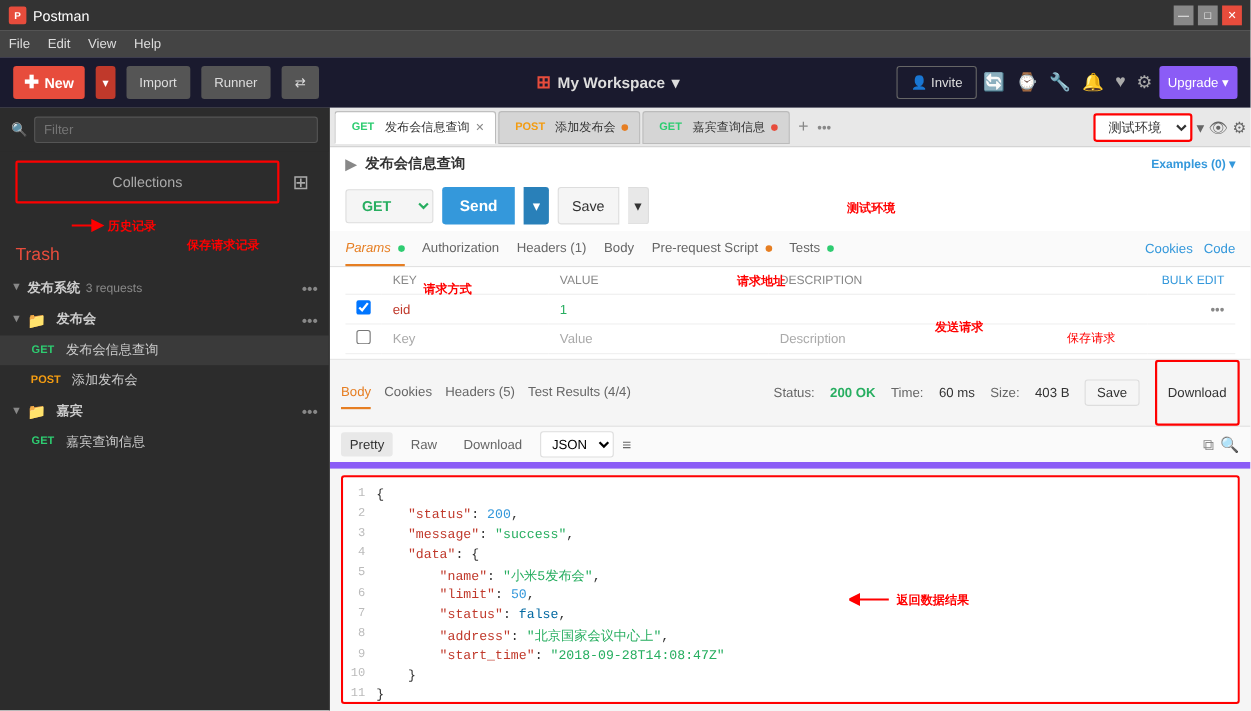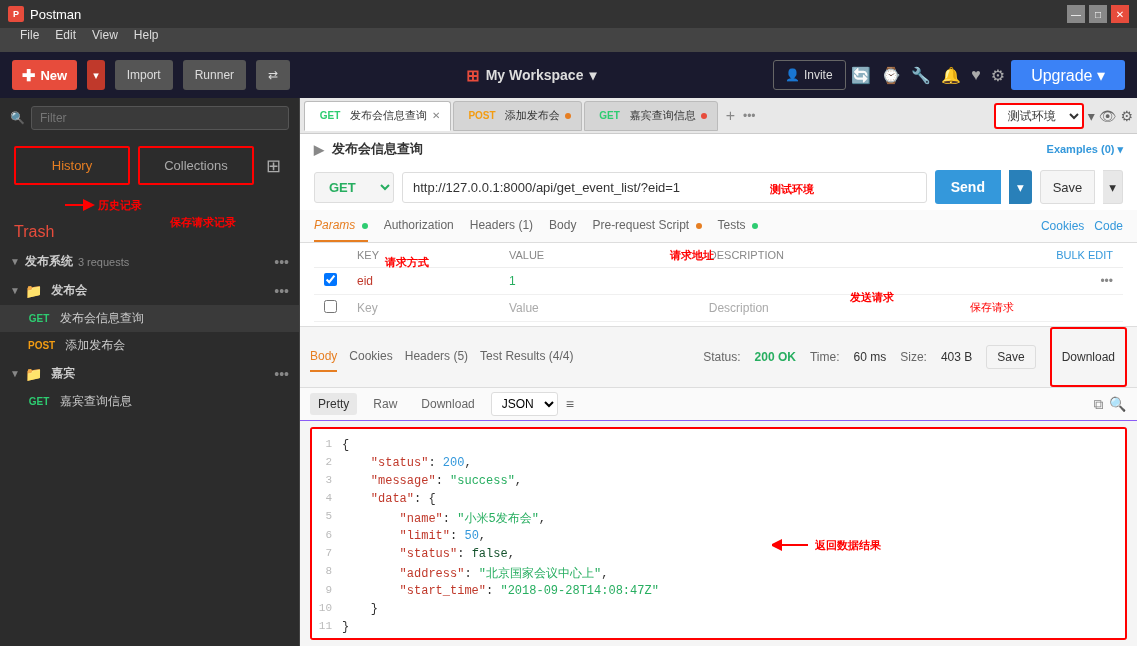--- a/index.html
+++ b/index.html
@@ -22,21 +22,22 @@
     .title-bar-controls button { width: 18px; height: 18px; border: none; cursor: pointer; font-size: 10px; display: flex; align-items: center; justify-content: center; }
     .tb-min { background: #888; color: white; }
     .tb-max { background: #888; color: white; }
     .tb-close { background: #e74c3c; color: white; }
 
     
     .menu-bar {
       background: #444;
       height: 24px;
       display: flex;
-      padding: 0 20px;
+      align-items: center;
+      padding: 0 8px;
       gap: 16px;
       color: #ddd;
       font-size: 12px;
     }
     .menu-bar span { cursor: pointer; }
 
     
     .main-toolbar {
       background: #1a1a2e;
       height: 46px;
@@ -104,28 +105,28 @@
     }
     .icon-btn {
       background: transparent;
       border: none;
       color: #aaa;
       font-size: 16px;
       cursor: pointer;
       padding: 4px;
     }
     .upgrade-btn {
-      background: #3b82f6;
+      background: #8b5cf6;
       color: white;
       border: none;
       height: 30px;
-      padding: 0 20px;
-      border-radius: 3px;
-      cursor: pointer;
-      font-size: 16px;
+      padding: 0 8px;
+      border-radius: 3px;
+      cursor: pointer;
+      font-size: 12px;
     }
 
     
     .app-body {
       display: flex;
       height: calc(646px - 28px - 24px - 46px);
     }
 
     
     .sidebar {
@@ -459,21 +460,21 @@
       color: #333;
     }
 
     
     .response-format-bar {
       display: flex;
       align-items: center;
       padding: 4px 10px;
       gap: 8px;
       background: #fafafa;
-      border-bottom: 1px solid #8b5cf6;
+      border-bottom: 6px solid #8b5cf6;
     }
     .fmt-tab {
       padding: 4px 8px;
       cursor: pointer;
       border-radius: 3px;
       font-size: 12px;
       color: #666;
     }
     .fmt-tab.active { background: #e8e8e8; color: #333; }
     .fmt-select {
@@ -517,21 +518,21 @@
       padding-right: 10px;
       color: #bbb;
       font-size: 11px;
       user-select: none;
       padding-left: 6px;
     }
     .line-content { color: #333; white-space: pre; }
     .json-key { color: #c0392b; }
     .json-string { color: #27ae60; }
     .json-number { color: #3498db; }
-    .json-bool { color: #14532d; }
+    .json-bool { color: #0369a1; }
     .json-bracket { color: #333; }
 
     
     ::-webkit-scrollbar { width: 6px; height: 6px; }
     ::-webkit-scrollbar-track { background: #f1f1f1; }
     ::-webkit-scrollbar-thumb { background: #bbb; border-radius: 3px; }
 
     .sidebar-new-btn {
       background: transparent;
       border: none;
@@ -602,23 +603,20 @@
 
 <div class="app-body">
 
   <div class="sidebar">
     <div class="sidebar-search">
       <span>🔍</span>
       <input type="text" placeholder="Filter" style="">
     </div>
 
     <div class="sidebar-tabs-row">
-      <div class="sidebar-tab sidebar-tab-history active">
-        <span>History</span>
-      </div>
       <div class="sidebar-tab sidebar-tab-collections">
         <span>Collections</span>
       </div>
       <button class="sidebar-new-btn">⊞</button>
     </div>
 
     <span class="trash-link">Trash</span>
 
     <div class="sidebar-body">
 
@@ -695,21 +693,20 @@
       <div class="request-name-bar">
         <span class="arrow">▶</span>
         <span>发布会信息查询</span>
         <span style="margin-left:auto; font-size:11px; color:#3498db; cursor:pointer;">Examples (0) ▾</span>
       </div>
 
       <div class="request-url-bar">
         <select class="method-select">
           <option>GET</option>
         </select>
-        <input type="text" class="url-input" value="http://127.0.0.1:8000/api/get_event_list/?eid=1" style="">
         <button class="send-btn">Send</button>
         <button class="send-dropdown">▾</button>
         <button class="save-btn">Save</button>
         <button class="save-dropdown">▾</button>
       </div>
 
       <div class="request-tabs">
         <div class="req-tab active">
           <span>Params</span>
           <span class="dot dot-green"></span>

